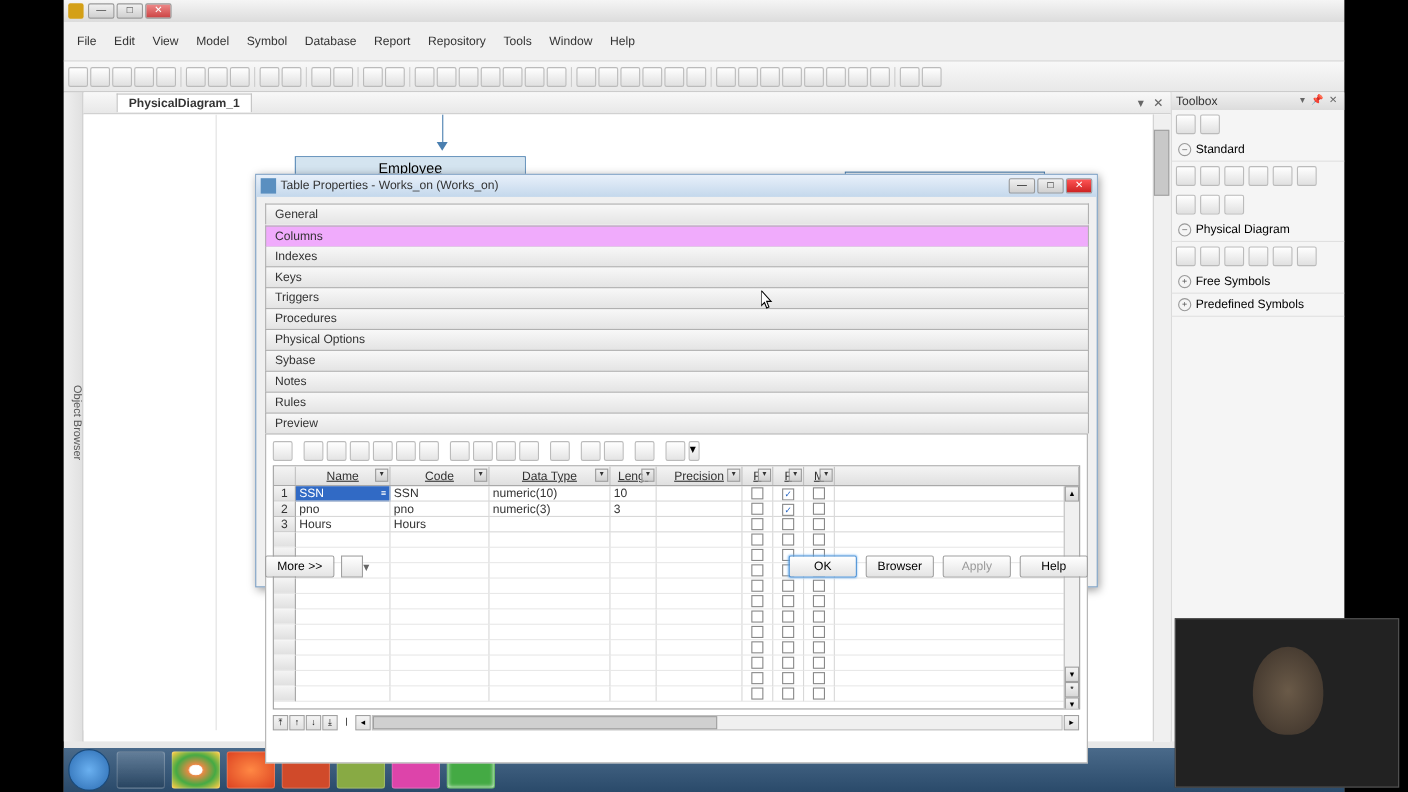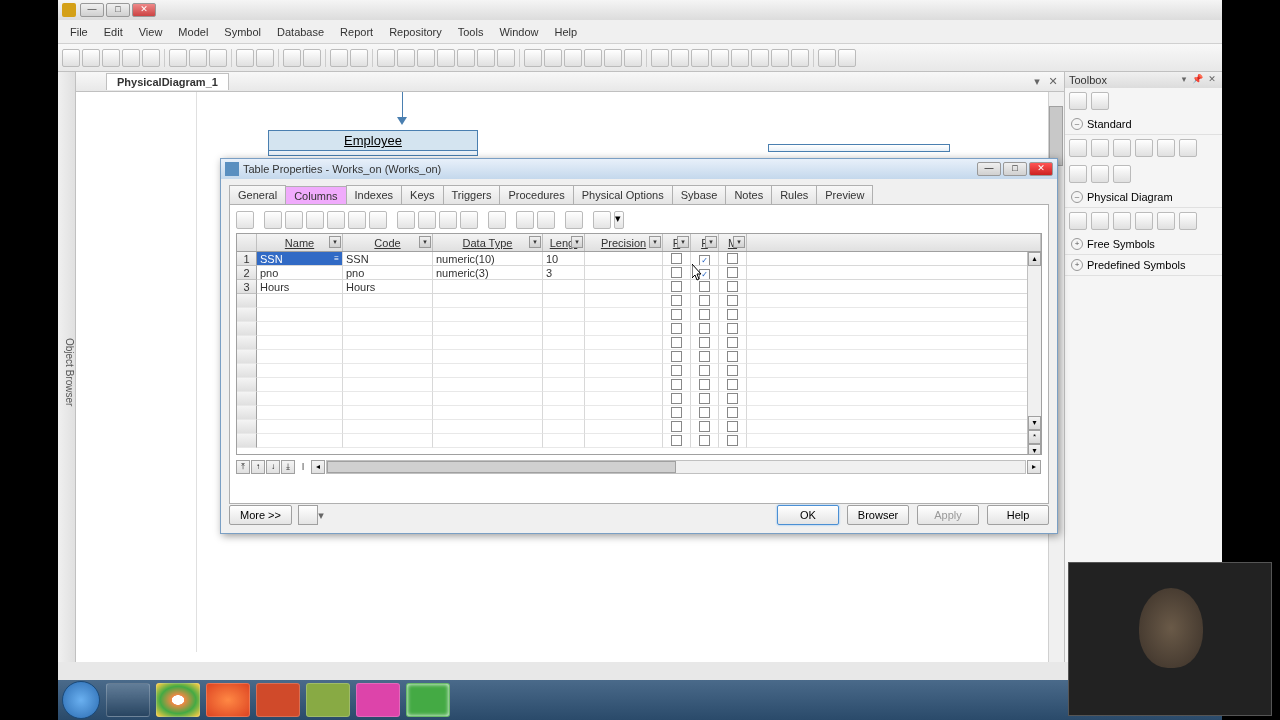--- a/index.html
+++ b/index.html
@@ -8,21 +8,21 @@
 
 
 .titlebar { height: 20px; background: linear-gradient(#f5f5f5,#dcdcdc); display: flex; align-items: center; padding: 0 4px; }
 .titlebar .app-icon { width: 14px; height: 14px; background: #d4a017; margin-right: 4px; border-radius: 2px; }
 .titlebar .title { color: #333; flex: 1; }
 .win-btns { display: flex; gap: 2px; }
 .win-btn { width: 24px; height: 14px; background: linear-gradient(#f0f0f0,#d0d0d0); border: 1px solid #999; border-radius: 2px; text-align: center; line-height: 10px; font-size: 9px; color: #333; }
 .win-btn.close { background: linear-gradient(#e88,#c44); color: #fff; }
 
 
-.menubar { height: 24px; background: #f0f0f0; display: flex; align-items: center; padding: 0 4px; border-bottom: 1px solid #d0d0d0; }
+.menubar { height: 36px; background: #f0f0f0; display: flex; align-items: center; padding: 0 4px; border-bottom: 1px solid #d0d0d0; }
 .menubar span { padding: 2px 8px; color: #333; cursor: default; }
 
 
 .toolbar { height: 28px; background: linear-gradient(#f8f8f8,#e8e8e8); display: flex; align-items: center; padding: 0 4px; border-bottom: 1px solid #c0c0c0; gap: 2px; }
 .toolbar .tbtn { width: 18px; height: 18px; background: linear-gradient(#fff,#e0e0e0); border: 1px solid #bbb; border-radius: 2px; }
 .toolbar .sep { width: 1px; height: 18px; background: #ccc; margin: 0 2px; }
 
 
 .main { position: relative; height: 590px; display: flex; }
 .left-tab { width: 18px; background: linear-gradient(90deg,#f0f0f0,#e0e0e0); border-right: 1px solid #c0c0c0; writing-mode: vertical-rl; text-align: center; padding-top: 10px; color: #555; font-size: 10px; }
@@ -43,27 +43,27 @@
 .toolbox { width: 158px; background: #f5f5f5; border-left: 1px solid #c0c0c0; }
 .toolbox-hdr { background: linear-gradient(#f0f0f0,#dcdcdc); padding: 2px 4px; display: flex; align-items: center; }
 .toolbox-hdr span { flex: 1; color: #333; }
 .toolbox-hdr div { width: 12px; height: 12px; text-align: center; color: #666; font-size: 9px; margin-left: 2px; }
 .toolbox-row { padding: 4px 6px; border-bottom: 1px solid #e0e0e0; display: flex; align-items: center; gap: 4px; }
 .toolbox-row .exp { width: 12px; height: 12px; border: 1px solid #999; border-radius: 50%; text-align: center; line-height: 10px; font-size: 8px; color: #555; }
 .toolbox-icons { padding: 4px; display: flex; gap: 4px; flex-wrap: wrap; }
 .toolbox-icons div { width: 18px; height: 18px; background: linear-gradient(#fff,#e0e0e0); border: 1px solid #bbb; border-radius: 2px; }
 
 
-.dialog { position: absolute; left: 162px; top: 158px; width: 838px; height: 376px; background: #f0f0f0; border: 1px solid #7a9fc4; box-shadow: 2px 2px 8px rgba(0,0,0,0.4); }
+.dialog { position: absolute; left: 174px; top: 158px; width: 766px; height: 376px; background: #f0f0f0; border: 1px solid #7a9fc4; box-shadow: 2px 2px 8px rgba(0,0,0,0.4); }
 .dlg-title { height: 20px; background: linear-gradient(#e8f0fa,#c4d8ec); display: flex; align-items: center; padding: 0 4px; }
 .dlg-title .icon { width: 14px; height: 14px; background: #5a8fc0; margin-right: 4px; }
 .dlg-title span { flex: 1; color: #333; }
 .dlg-title .dbtn { width: 24px; height: 14px; background: linear-gradient(#f0f0f0,#d0d0d0); border: 1px solid #999; border-radius: 2px; text-align: center; line-height: 10px; font-size: 9px; margin-left: 2px; }
 .dlg-title .dbtn.close { background: linear-gradient(#f55,#c22); color: #fff; }
-.dlg-tabs { display: flex; padding: 6px 8px 0 8px; }
+.dlg-tabs { display: flex; padding: 6px 8px 0 8px; flex-direction: column; }
 .dlg-tab { padding: 3px 8px; border: 1px solid #b0b0b0; background: linear-gradient(#f8f8f8,#e4e4e4); color: #333; border-bottom: none; margin-right: -1px; }
 .dlg-tab.active { background: #f0abfc; position: relative; top: 1px; }
 .dlg-body { margin: 0 8px 8px 8px; border: 1px solid #b0b0b0; background: #fff; padding: 6px; height: 300px; position: relative; }
 .dlg-toolbar { display: flex; gap: 3px; margin-bottom: 4px; }
 .dlg-toolbar div { width: 18px; height: 18px; background: linear-gradient(#fff,#e4e4e4); border: 1px solid #bbb; border-radius: 2px; }
 .dlg-toolbar .sep { width: 4px; border: none; background: none; }
 
 
 .grid-wrap { border: 1px solid #a0a0a0; height: 222px; position: relative; background: #fff; overflow: hidden; }
 .grid-hdr { display: flex; background: linear-gradient(#f4f4f4,#e0e0e0); height: 18px; border-bottom: 1px solid #a0a0a0; }

